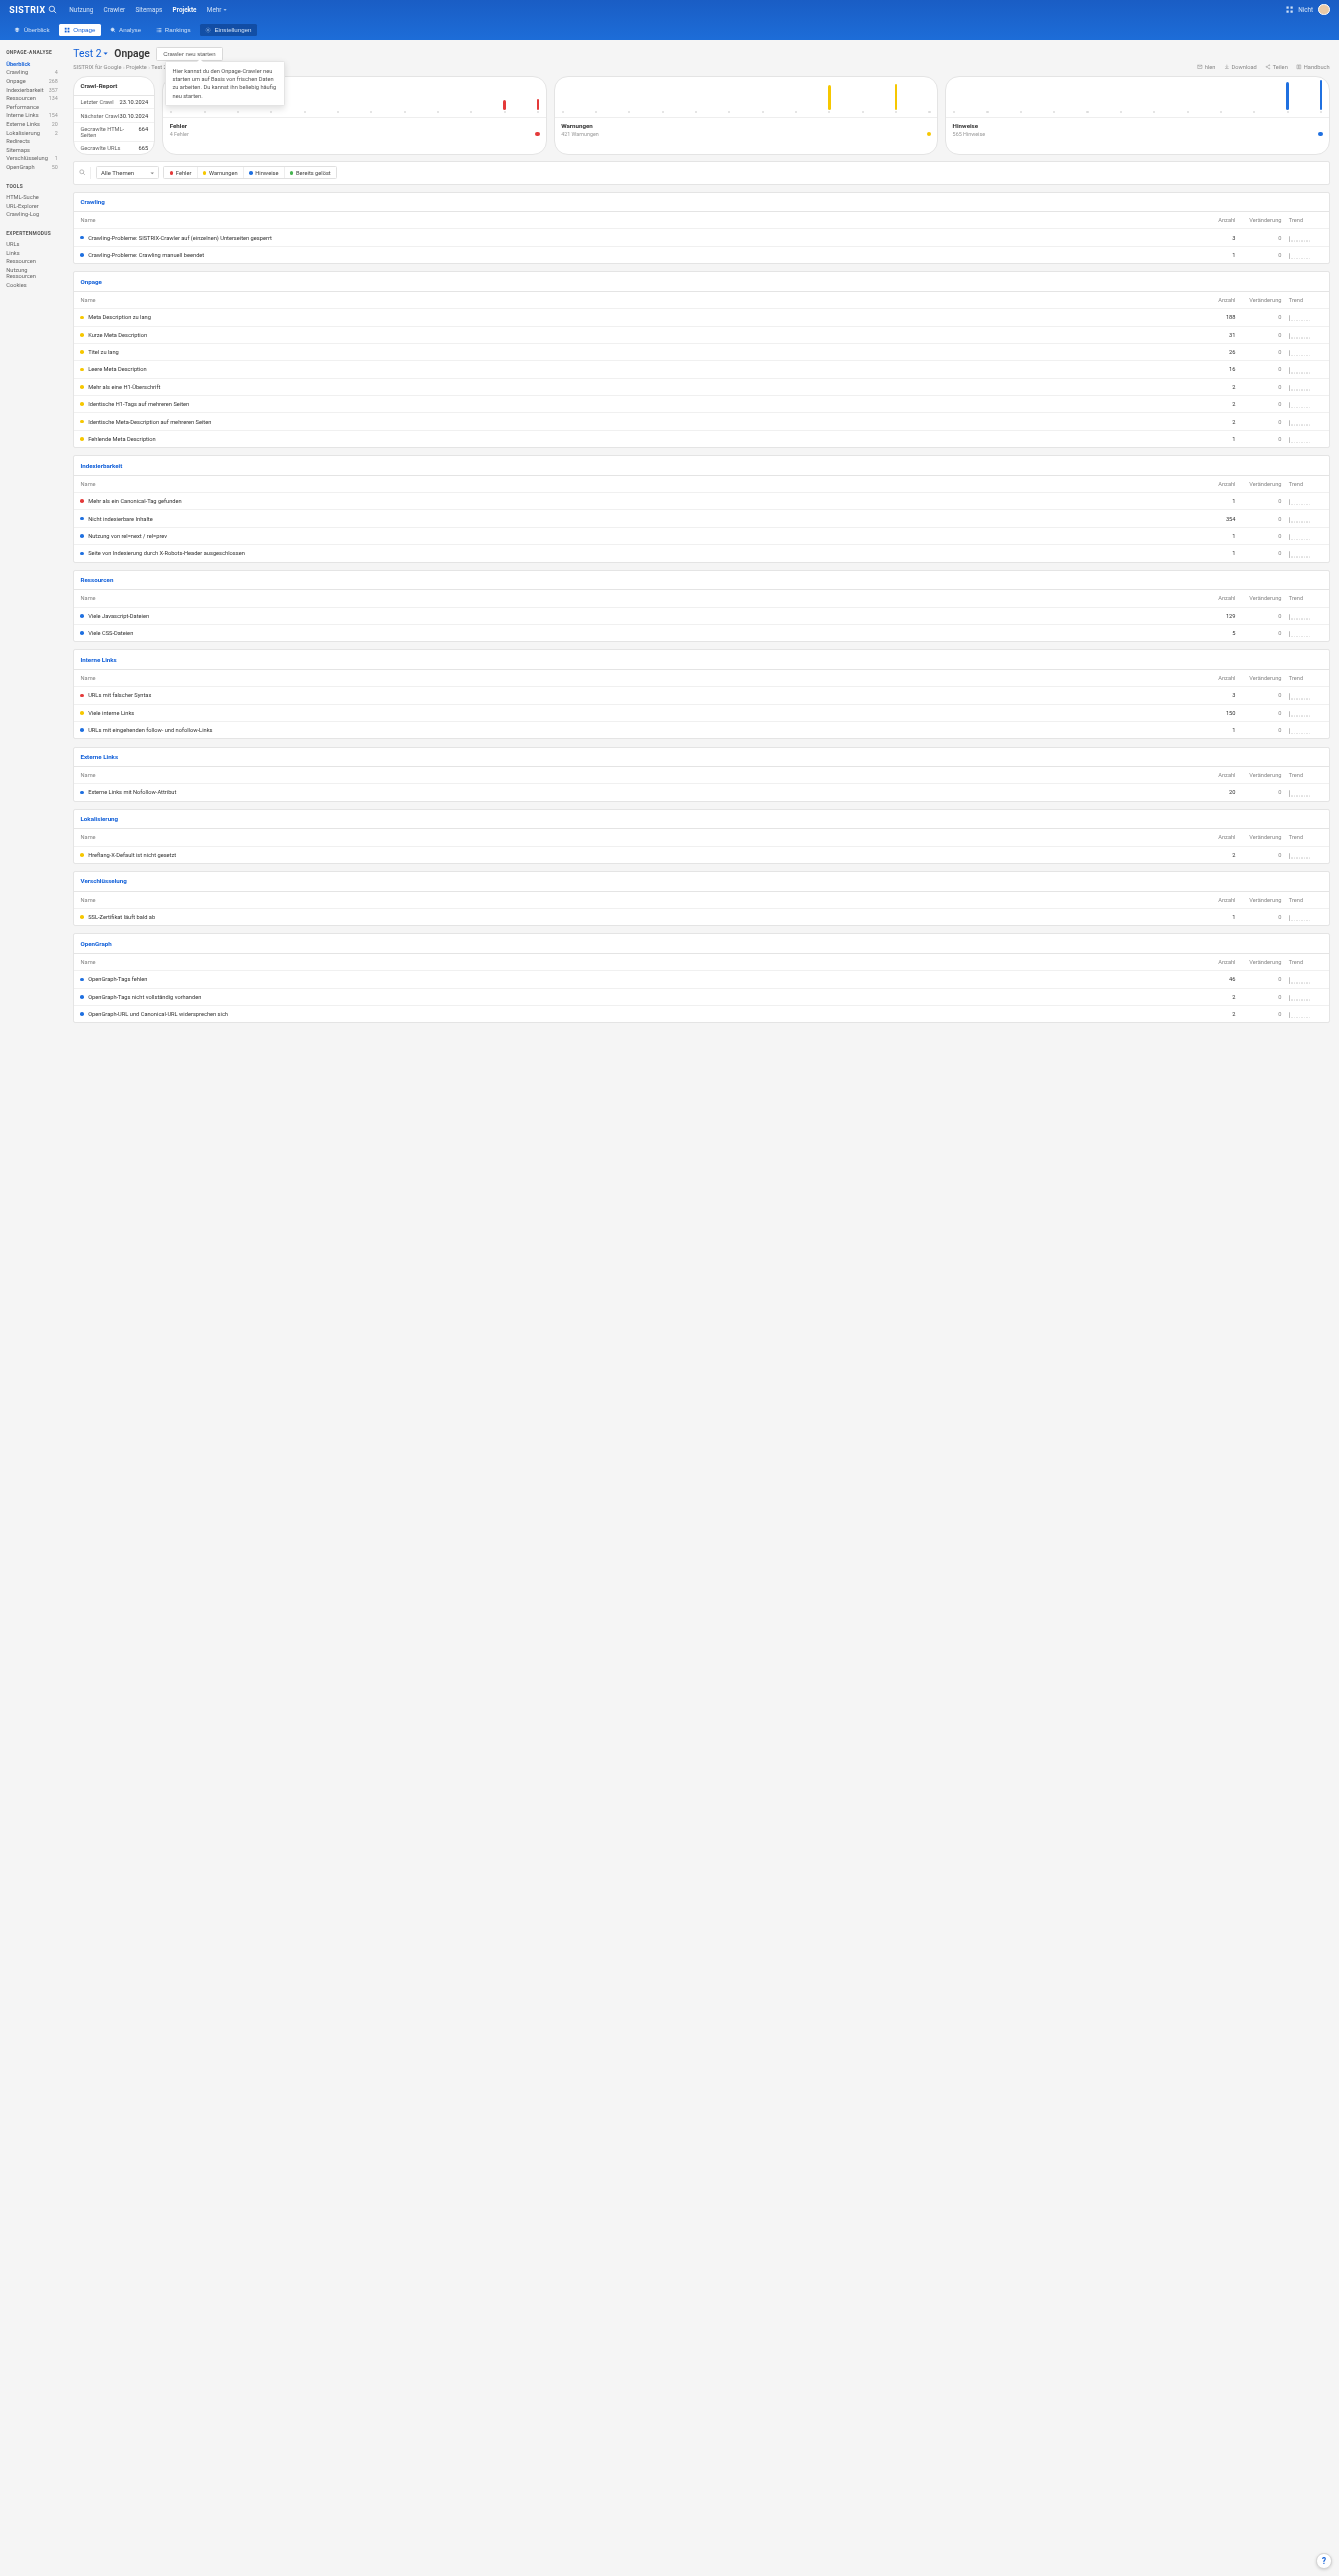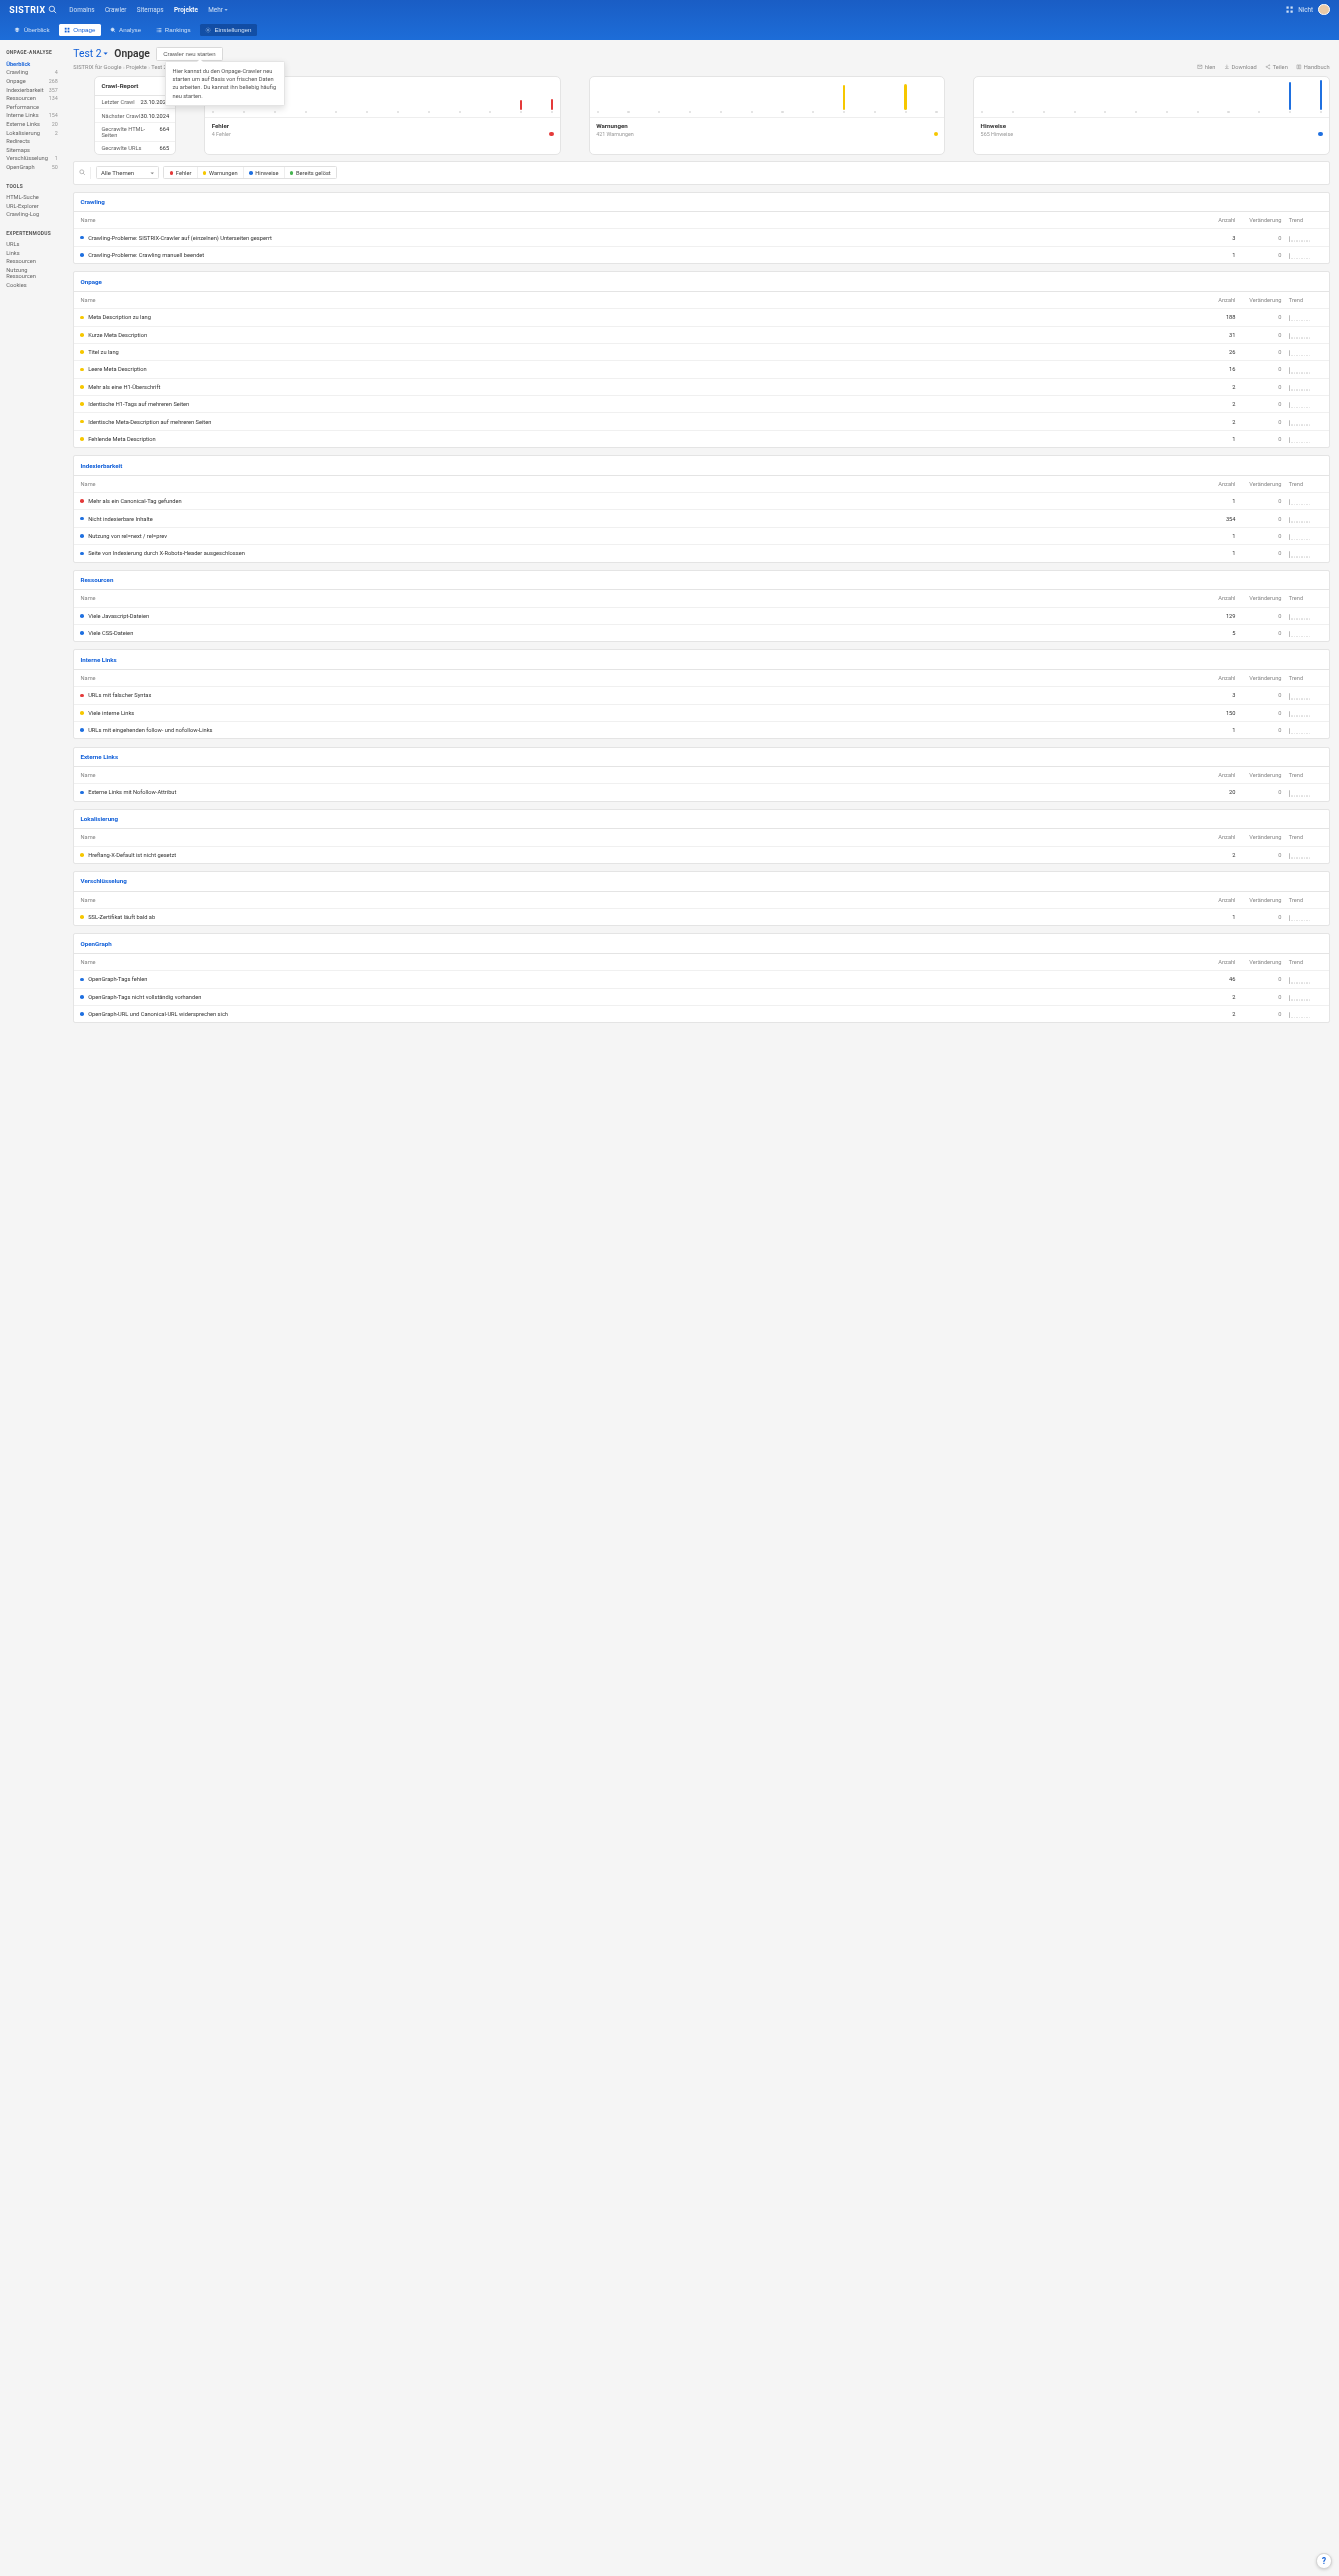--- a/index.html
+++ b/index.html
@@ -44,21 +44,21 @@
 .tooltip::before { content: ""; position: absolute; top: -3.1px; left: 31px; width: 0; height: 0; border-left: 3.1px solid transparent; border-right: 3.1px solid transparent; border-bottom: 3.1px solid #fff; }
 
 .crumb { display: flex; align-items: center; gap: 3.1px; color: #888; font-size: 5.7px; margin-bottom: 6.2px; }
 .crumb span { color: #888; }
 .crumb .sep { color: #bbb; }
 .crumb-actions { margin-left: auto; display: flex; gap: 8.2px; color: #999; }
 .crumb-actions span { display: inline-flex; align-items: center; gap: 2.1px; cursor: pointer; }
 
 
 .cards { display: flex; gap: 7.2px; margin-bottom: 6.2px; }
-.card { background: #fff; border: 0.5px solid #e4e4e4; border-radius: 5px; flex: 1; margin-left: 21px; }
+.card { background: #fff; border: 0.5px solid #e4e4e4; border-radius: 14px; flex: 1; }
 .card.report { flex: 0 0 82px; }
 .card-hd { padding: 5.2px 6.2px; font-size: 6.2px; font-weight: 700; color: #333; }
 .kv { display: flex; justify-content: space-between; padding: 3.1px 6.2px; font-size: 5.7px; border-top: 0.5px solid #f0f0f0; }
 .kv:first-of-type { border-top: 0.5px solid #e4e4e4; }
 .kv .k { color: #666; }
 .kv .v { color: #333; }
 
 .spark { height: 41px; padding: 4.1px 6.2px; display: flex; align-items: flex-end; justify-content: space-between; border-bottom: 0.5px solid #eee; }
 .spark .bar-slot { width: 3.1px; display: flex; flex-direction: column; align-items: center; gap: 0.5px;}
 .spark .dot { width: 2.1px; height: 2.1px; border-radius: 50%; background: #ddd; }
@@ -103,21 +103,21 @@
 <div class="header">
   <div class="header-top">
     <div class="logo">
       <span>SISTRIX</span>
       <svg width="9.3" height="9.3" viewBox="0 0 24 24" fill="none" stroke="#fff" stroke-width="2">
           <circle cx="10" cy="10" r="7"></circle>
           <line x1="15" y1="15" x2="21" y2="21"></line>
         </svg>
     </div>
     <nav class="nav-main" id="nav-main">
-        <a>Domains</a>
+        <a>Nutzung</a>
         <a>Crawler</a>
         <a>Sitemaps</a>
         <a class="active">Projekte</a>
         <a>Mehr <svg width="4.1" height="4.1" viewBox="0 0 10 10" fill="currentColor" style="vertical-align:middle">
             <path d="M1 3 L5 7 L9 3 Z"></path>
           </svg></a>
       </nav>
     <div class="header-right">
       <svg width="7.2" height="7.2" viewBox="0 0 16 16" fill="#cfe0f6">
           <rect x="1" y="1" width="5" height="5"></rect>

